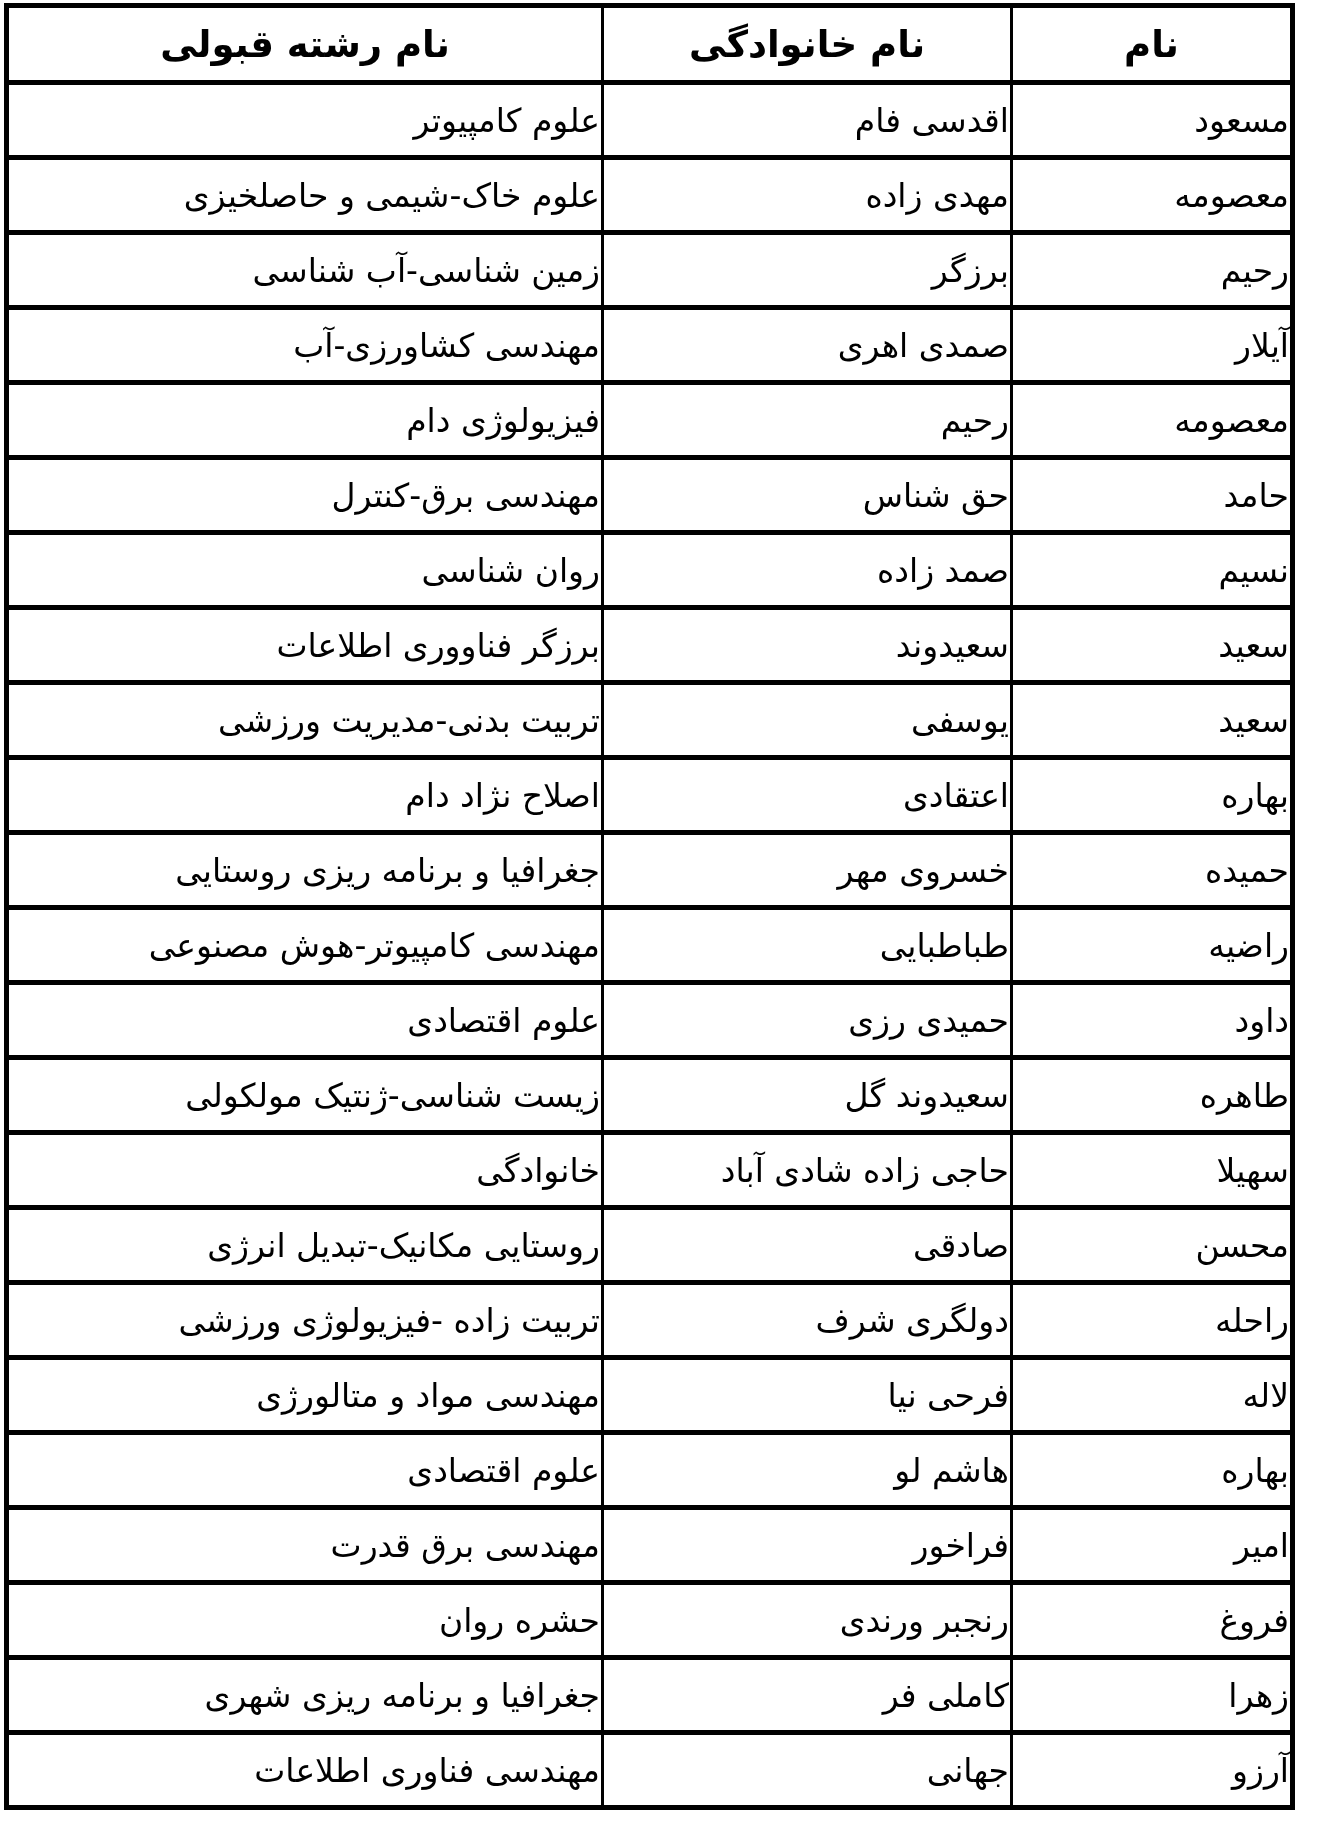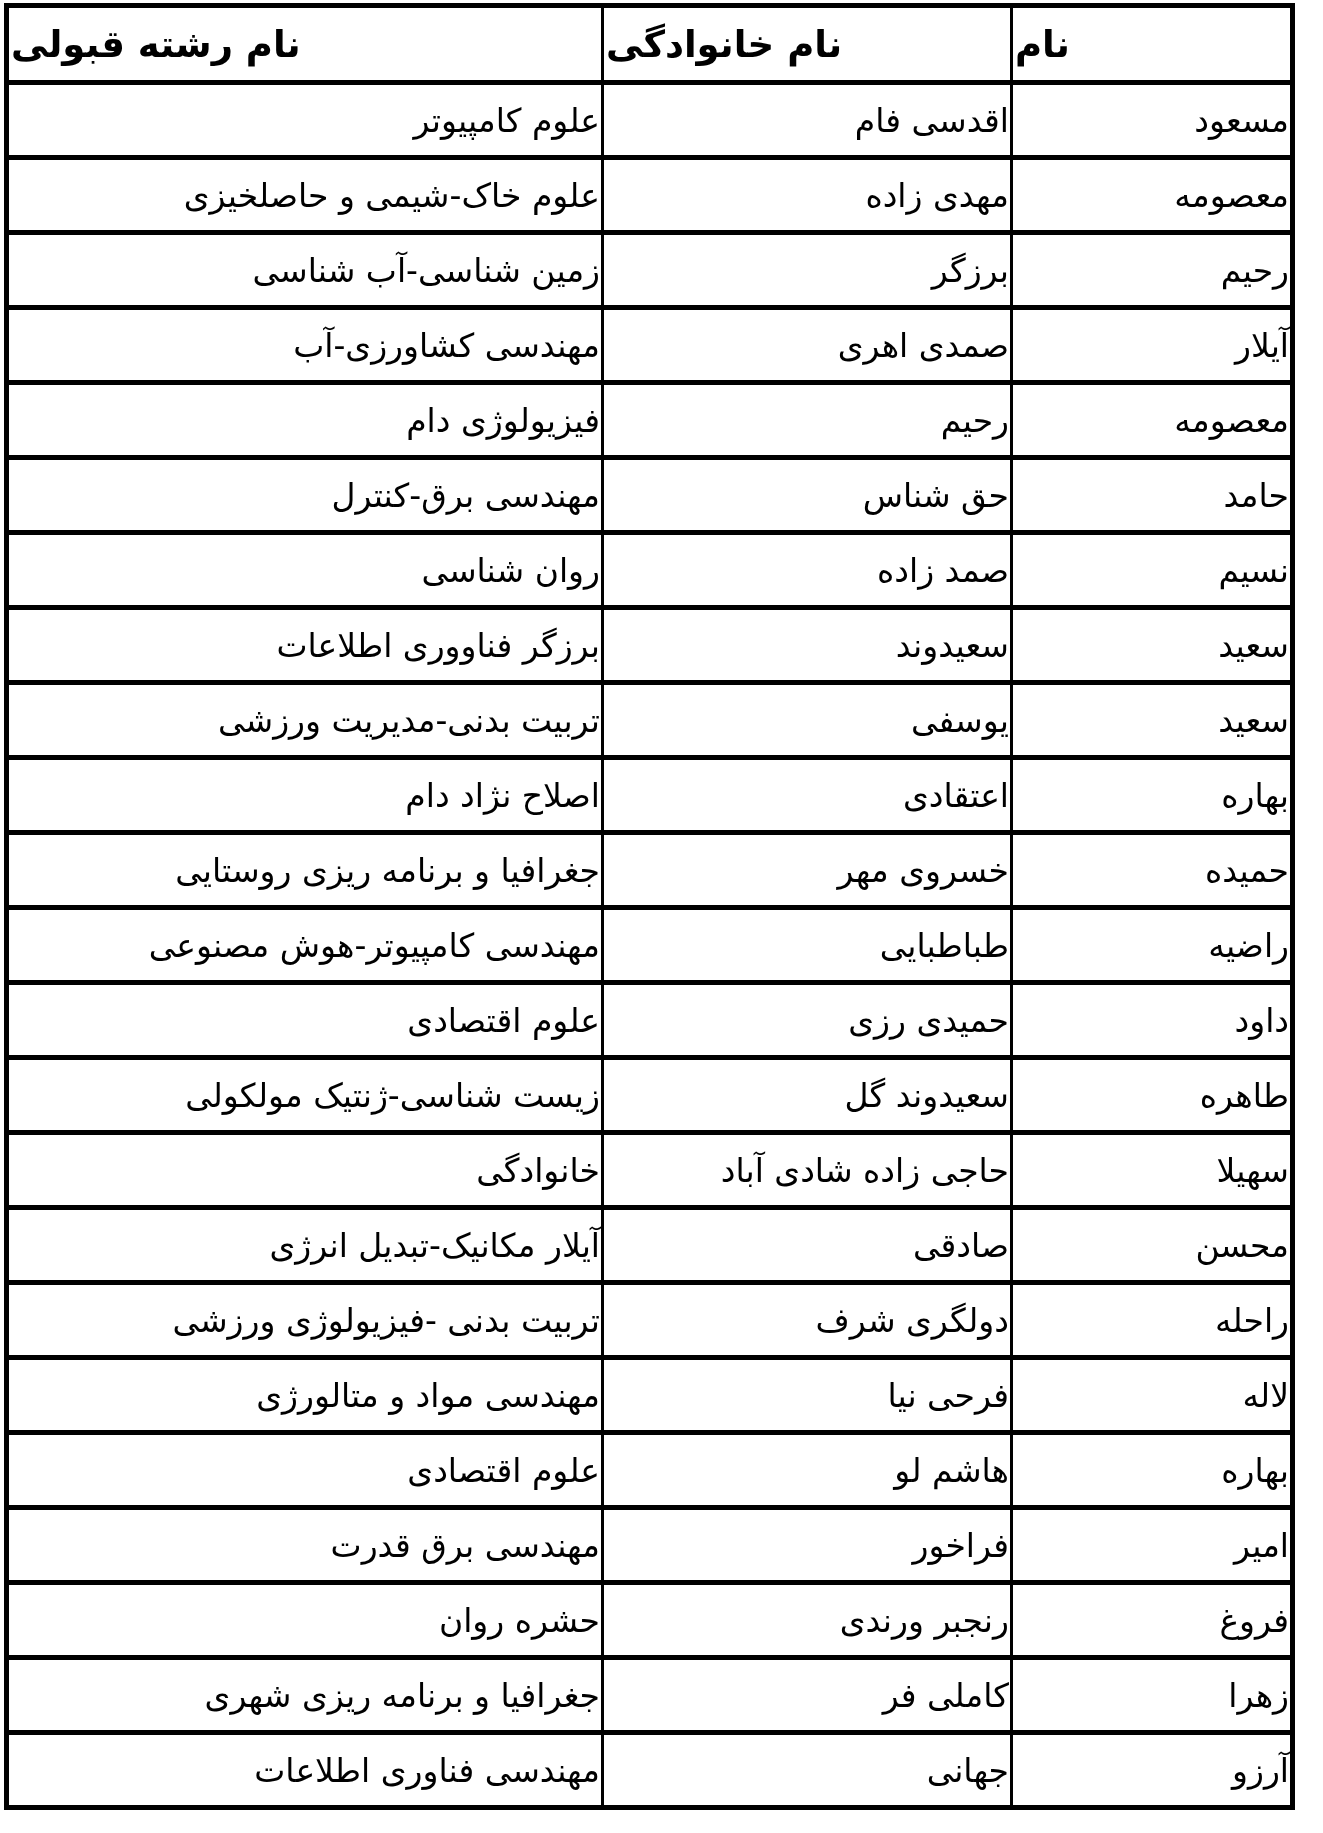--- a/index.html
+++ b/index.html
@@ -39,21 +39,21 @@
     overflow: hidden;
     white-space: nowrap;
   }
   table.results {
     border: 5px solid #000000;
   }
   table.results th {
     height: 72px;
     font-size: 37px;
     font-weight: bold;
-    text-align: left;
+    text-align: center;
     vertical-align: middle;
     padding: 0 2px;
   }
   table.results td {
     height: 70px;
     font-size: 33px;
     font-weight: normal;
     text-align: right;
     vertical-align: middle;
     padding: 0 1px 0 6px;
@@ -151,26 +151,26 @@
           <td>زیست شناسی-ژنتیک مولکولی</td>
         </tr>
         <tr>
           <td>سهیلا</td>
           <td>حاجی زاده شادی آباد</td>
           <td>خانوادگی</td>
         </tr>
         <tr>
           <td>محسن</td>
           <td>صادقی</td>
-          <td>آیلار مکانیک-تبدیل انرژی</td>
+          <td>روستایی مکانیک-تبدیل انرژی</td>
         </tr>
         <tr>
           <td>راحله</td>
           <td>دولگری شرف</td>
-          <td>تربیت بدنی -فیزیولوژی ورزشی</td>
+          <td>تربیت زاده -فیزیولوژی ورزشی</td>
         </tr>
         <tr>
           <td>لاله</td>
           <td>فرحی نیا</td>
           <td>مهندسی مواد و متالورژی</td>
         </tr>
         <tr>
           <td>بهاره</td>
           <td>هاشم لو</td>
           <td>علوم اقتصادی</td>

